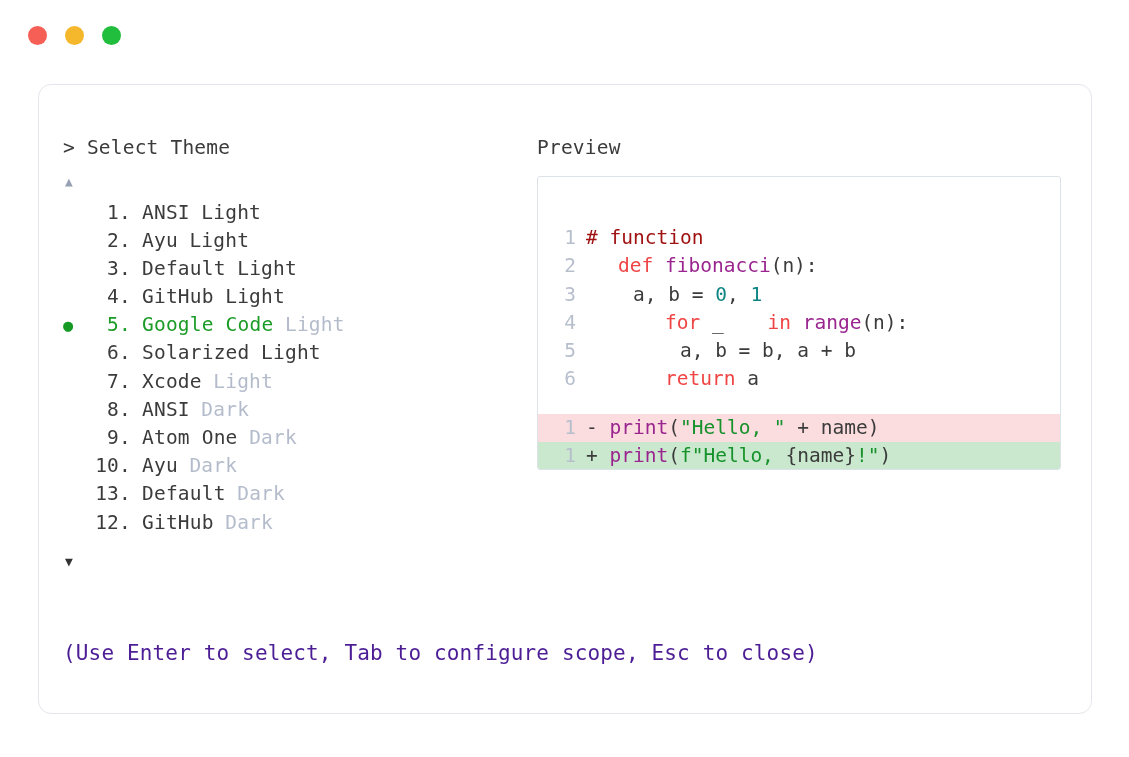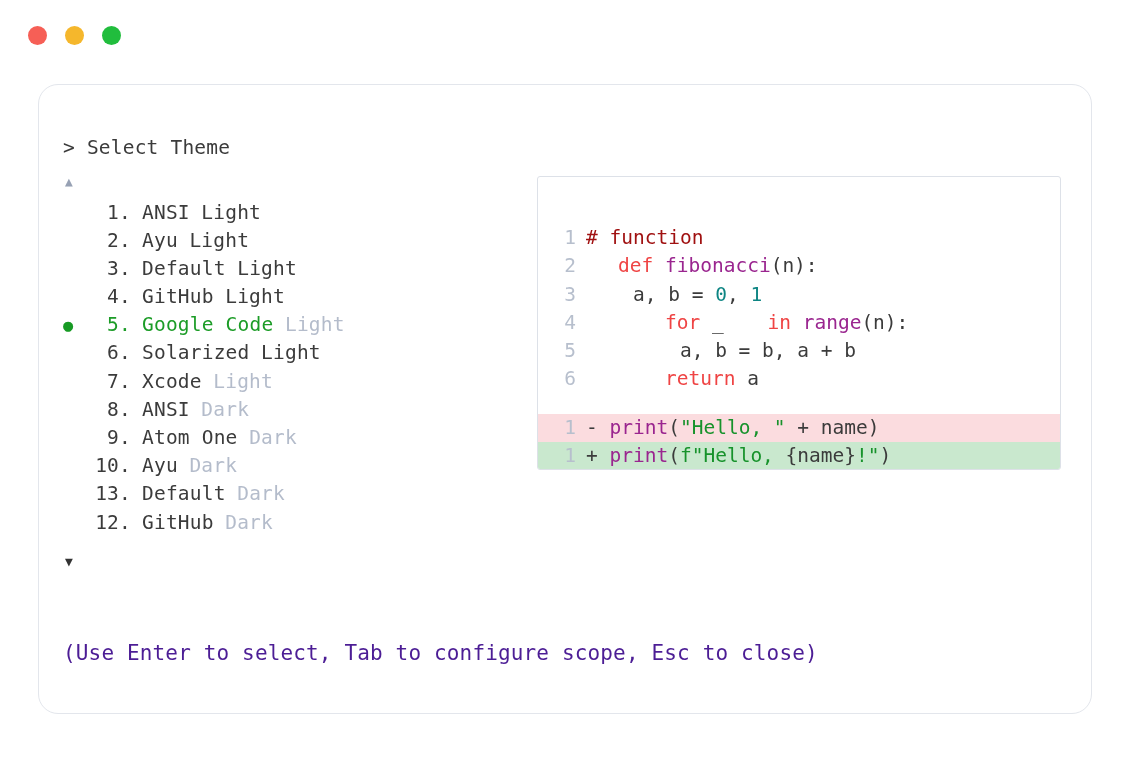--- a/index.html
+++ b/index.html
@@ -35,21 +35,21 @@
   .dot-max    { background: #21bd3d; }
 
   
   .card {
     position: absolute;
     left: 38px; top: 84px;
     width: 1054px; height: 630px;
     box-sizing: border-box;
     background: #ffffff;
     border: 1.6px solid #e3e6ec;
-    border-radius: 20px;
+    border-radius: 13px;
   }
 
   .card-inner {
     position: relative;
     width: 100%; height: 100%;
   }
 
   
   .col-left {
     position: absolute;
@@ -198,20 +198,23 @@
           <li class="theme-row"><span class="bullet-cell">●</span><span class="num-cell">7.</span><span class="name-cell">Xcode</span><span class="variant-cell variant-muted">Light</span></li>
           <li class="theme-row"><span class="bullet-cell">●</span><span class="num-cell">8.</span><span class="name-cell">ANSI</span><span class="variant-cell variant-muted">Dark</span></li>
           <li class="theme-row"><span class="bullet-cell">●</span><span class="num-cell">9.</span><span class="name-cell">Atom One</span><span class="variant-cell variant-muted">Dark</span></li>
           <li class="theme-row"><span class="bullet-cell">●</span><span class="num-cell">10.</span><span class="name-cell">Ayu</span><span class="variant-cell variant-muted">Dark</span></li>
           <li class="theme-row"><span class="bullet-cell">●</span><span class="num-cell">13.</span><span class="name-cell">Default</span><span class="variant-cell variant-muted">Dark</span></li>
           <li class="theme-row"><span class="bullet-cell">●</span><span class="num-cell">12.</span><span class="name-cell">GitHub</span><span class="variant-cell variant-muted">Dark</span></li>
         </ul>
       <div class="scroll-arrow arrow-down">▼</div>
     </div>
 
+    <div class="col-right">
+      <div class="panel-head">Preview</div>
+    </div>
 
     <div class="code-panel">
       <div class="code-body" id="code-body"><div class="code-line"><span class="ln">1</span><span class="t-comment"># function</span></div><div class="code-line"><span class="ln">2</span><span class="t-kw">def </span><span class="t-fn">fibonacci</span><span class="t-plain">(n):</span></div><div class="code-line"><span class="ln">3</span><span class="t-plain">    a, b = </span><span class="t-num">0</span><span class="t-plain">, </span><span class="t-num">1</span></div><div class="code-line"><span class="ln">4</span><span class="t-plain">    </span><span class="t-kw">for</span><span class="t-plain"> _ </span><span class="t-kw">in</span><span class="t-plain"> </span><span class="t-fn">range</span><span class="t-plain">(n):</span></div><div class="code-line"><span class="ln">5</span><span class="t-plain">        a, b = b, a + b</span></div><div class="code-line"><span class="ln">6</span><span class="t-plain">    </span><span class="t-kw">return</span><span class="t-plain"> a</span></div><div class="blank-line"></div><div class="code-line diff-del"><span class="ln">1</span><span class="diff-sign code-text">- </span><span class="t-fn">print</span><span class="t-plain">(</span><span class="t-str">"Hello, "</span><span class="t-plain"> + name)</span></div><div class="code-line diff-add"><span class="ln">1</span><span class="diff-sign code-text">+ </span><span class="t-fn">print</span><span class="t-plain">(</span><span class="t-str">f"Hello, </span><span class="t-plain">{name}</span><span class="t-str">!"</span><span class="t-plain">)</span></div></div>
     </div>
 
     <div class="hint">(Use Enter to select, Tab to configure scope, Esc to close)</div>
 
   </div>
 </div>
 

